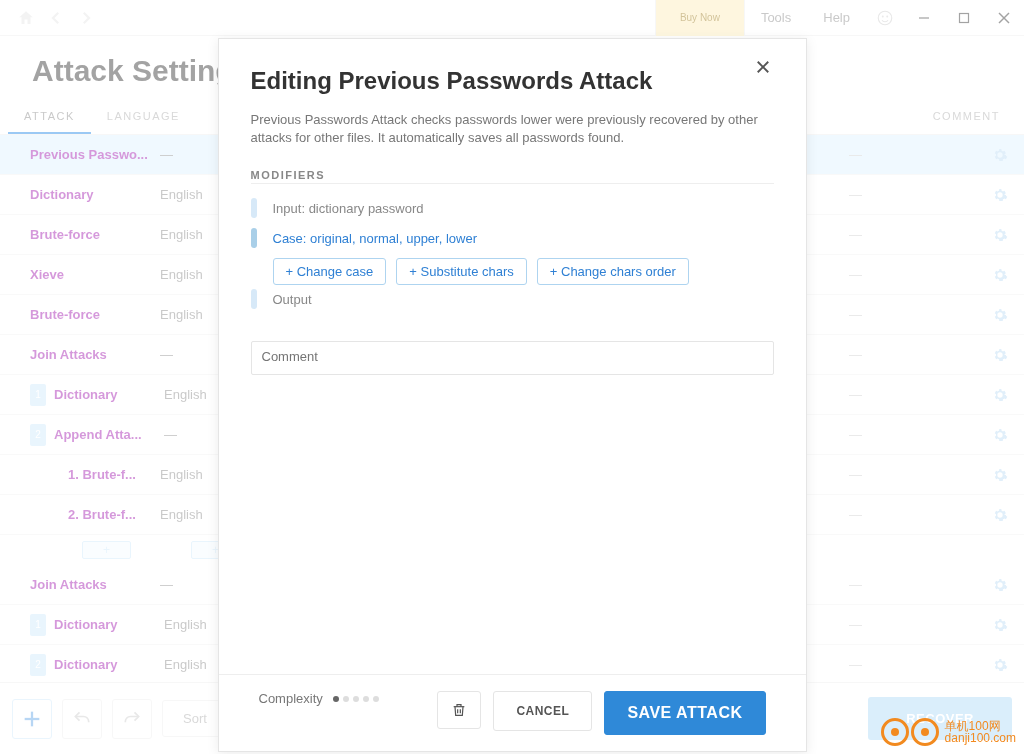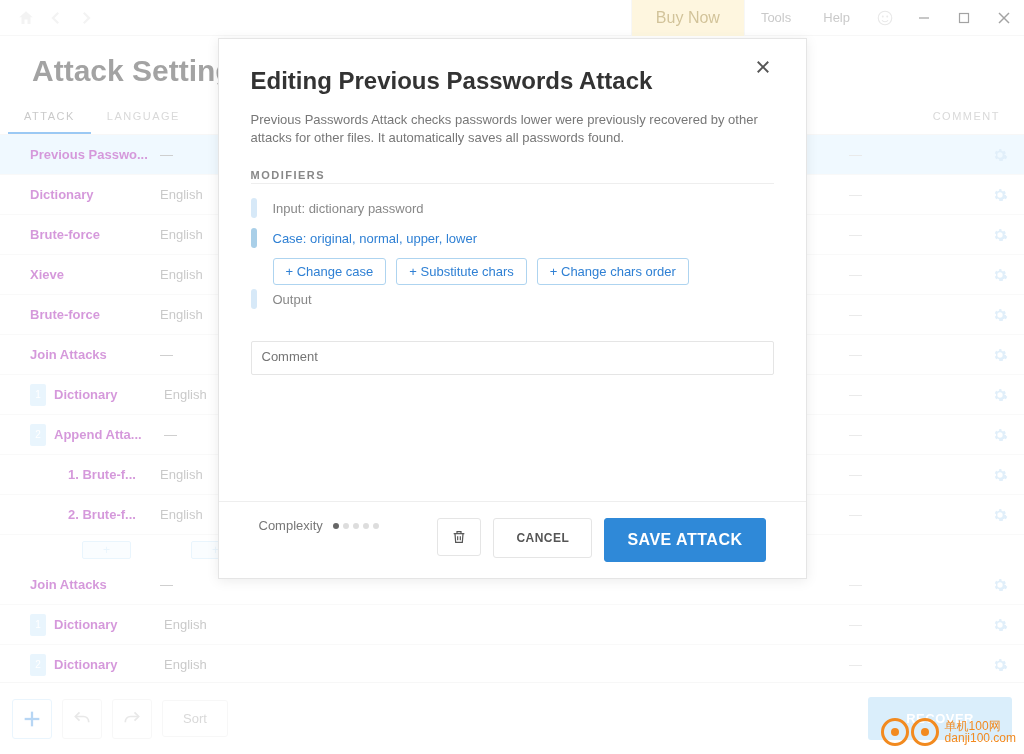--- a/index.html
+++ b/index.html
@@ -2,21 +2,21 @@
 <html><head>
 <meta charset="utf-8">
 <style>
 * { box-sizing: border-box; margin: 0; padding: 0; }
 body { font-family: -apple-system, BlinkMacSystemFont, "Segoe UI", Arial, sans-serif; font-size: 13px; color: #333; background: #fff; width: 1024px; height: 754px; overflow: hidden; position: relative; }
 
 .titlebar { height: 36px; display: flex; align-items: center; border-bottom: 1px solid #eee; }
 .titlebar-nav { display: flex; align-items: center; gap: 2px; padding-left: 12px; }
 .titlebar-nav .nav-icon { width: 28px; height: 28px; display: flex; align-items: center; justify-content: center; color: #e5e5e5; cursor: pointer; }
 .titlebar-spacer { flex: 1; }
-.buy-now { background: #fcecb9; color: #9c7a1f; padding: 0 24px; height: 36px; display: flex; align-items: center; font-size: 16px; border-left: 1px solid #eee; border-right: 1px solid #eee; }
+.buy-now { background: #fcecb9; color: #9c7a1f; padding: 0 24px; height: 36px; display: flex; align-items: center; font-size: 10px; border-left: 1px solid #eee; border-right: 1px solid #eee; }
 .menu-item { color: #888; padding: 0 16px; height: 36px; display: flex; align-items: center; font-size: 13px; cursor: pointer; }
 .smile-icon { color: #ccc; padding: 0 10px; cursor: pointer; }
 .win-controls { display: flex; }
 .win-btn { width: 40px; height: 36px; display: flex; align-items: center; justify-content: center; cursor: pointer; color: #333; }
 
 .page-title { font-size: 30px; font-weight: 700; color: #333; padding: 18px 32px 12px; }
 
 .tabs { display: flex; border-bottom: 1px solid #eee; padding: 0 8px; }
 .tab { padding: 10px 16px; color: #aaa; font-size: 11px; letter-spacing: 1.5px; font-weight: 500; cursor: pointer; text-align: right; }
 .tab.active { color: #888; border-bottom: 2px solid #2388e6; }
@@ -36,21 +36,21 @@
 .add-pill { display: inline-block; border: 1px solid #cfe9fb; background: #f4faff; border-radius: 2px; padding: 1px 20px; color: #cfe9fb; font-size: 12px; margin-left: 60px; margin-top: 6px; margin-bottom: 6px; cursor: pointer; }
 .add-pill2 { margin-left: 82px; }
 
 .footer { position: absolute; bottom: 0; left: 0; right: 0; height: 72px; border-top: 1px solid #eee; display: flex; align-items: center; padding: 0 12px; background: #fff; }
 .footer-btn { width: 40px; height: 40px; border: 1px solid #d0e9fb; border-radius: 3px; display: flex; align-items: center; justify-content: center; color: #60a4e6; margin-right: 10px; cursor: pointer; }
 .footer-btn.undo, .footer-btn.redo { border-color: #eee; color: #ccc; }
 .sort-select { border: 1px solid #eee; padding: 10px 20px; color: #aaa; border-radius: 3px; font-size: 13px; cursor: pointer; }
 .recover-btn { margin-left: auto; background: #add9f7; color: #fff; font-weight: 700; padding: 14px 38px; border-radius: 3px; font-size: 13px; letter-spacing: 0.5px; cursor: pointer; }
 
 .modal-overlay { position: absolute; inset: 0; background: rgba(255,255,255,0.55); display: flex; justify-content: center; }
-.modal { width: 589px; background: #fff; border: 1px solid #e5e5e5; box-shadow: 0 2px 12px rgba(0,0,0,0.08); margin-top: 38px; display: flex; flex-direction: column; height: 541px; }
+.modal { width: 589px; background: #fff; border: 1px solid #e5e5e5; box-shadow: 0 2px 12px rgba(0,0,0,0.08); margin-top: 38px; display: flex; flex-direction: column; height: 714px; }
 .modal-body { padding: 28px 32px; flex: 1; overflow: auto; }
 .modal-title { font-size: 24px; font-weight: 700; margin-bottom: 16px; }
 .modal-close { position: absolute; right: 252px; top: 58px; color: #555; cursor: pointer; font-size: 18px; }
 .modal-desc { color: #777; font-size: 13px; line-height: 1.4; margin-bottom: 22px; }
 .section-label { font-size: 11px; letter-spacing: 1.5px; color: #888; font-weight: 600; margin-bottom: 14px; border-bottom: 1px solid #eee; padding-bottom: 2px; }
 .mod-row { display: flex; align-items: center; margin-bottom: 10px; }
 .mod-handle { width: 6px; height: 20px; border-radius: 3px; background: #d7e9f8; margin-right: 16px; }
 .mod-handle.mid { background: #a9cfe8; }
 .mod-text { color: #888; font-size: 13px; }
 .mod-link { color: #2f80d4; font-size: 13px; }

